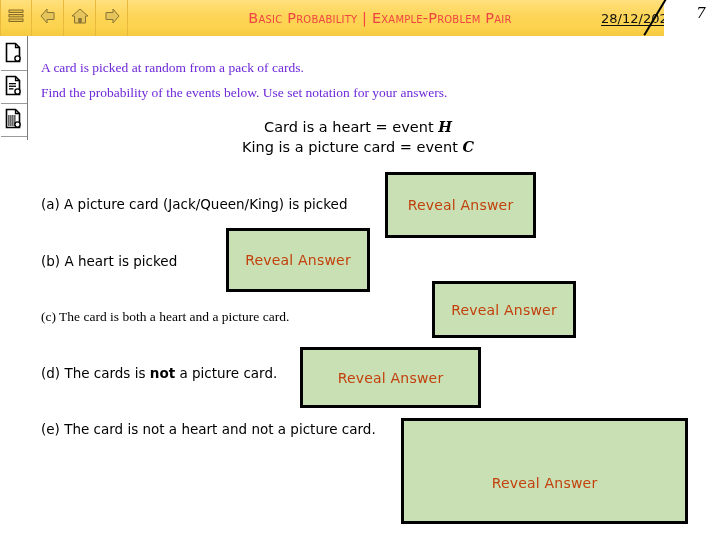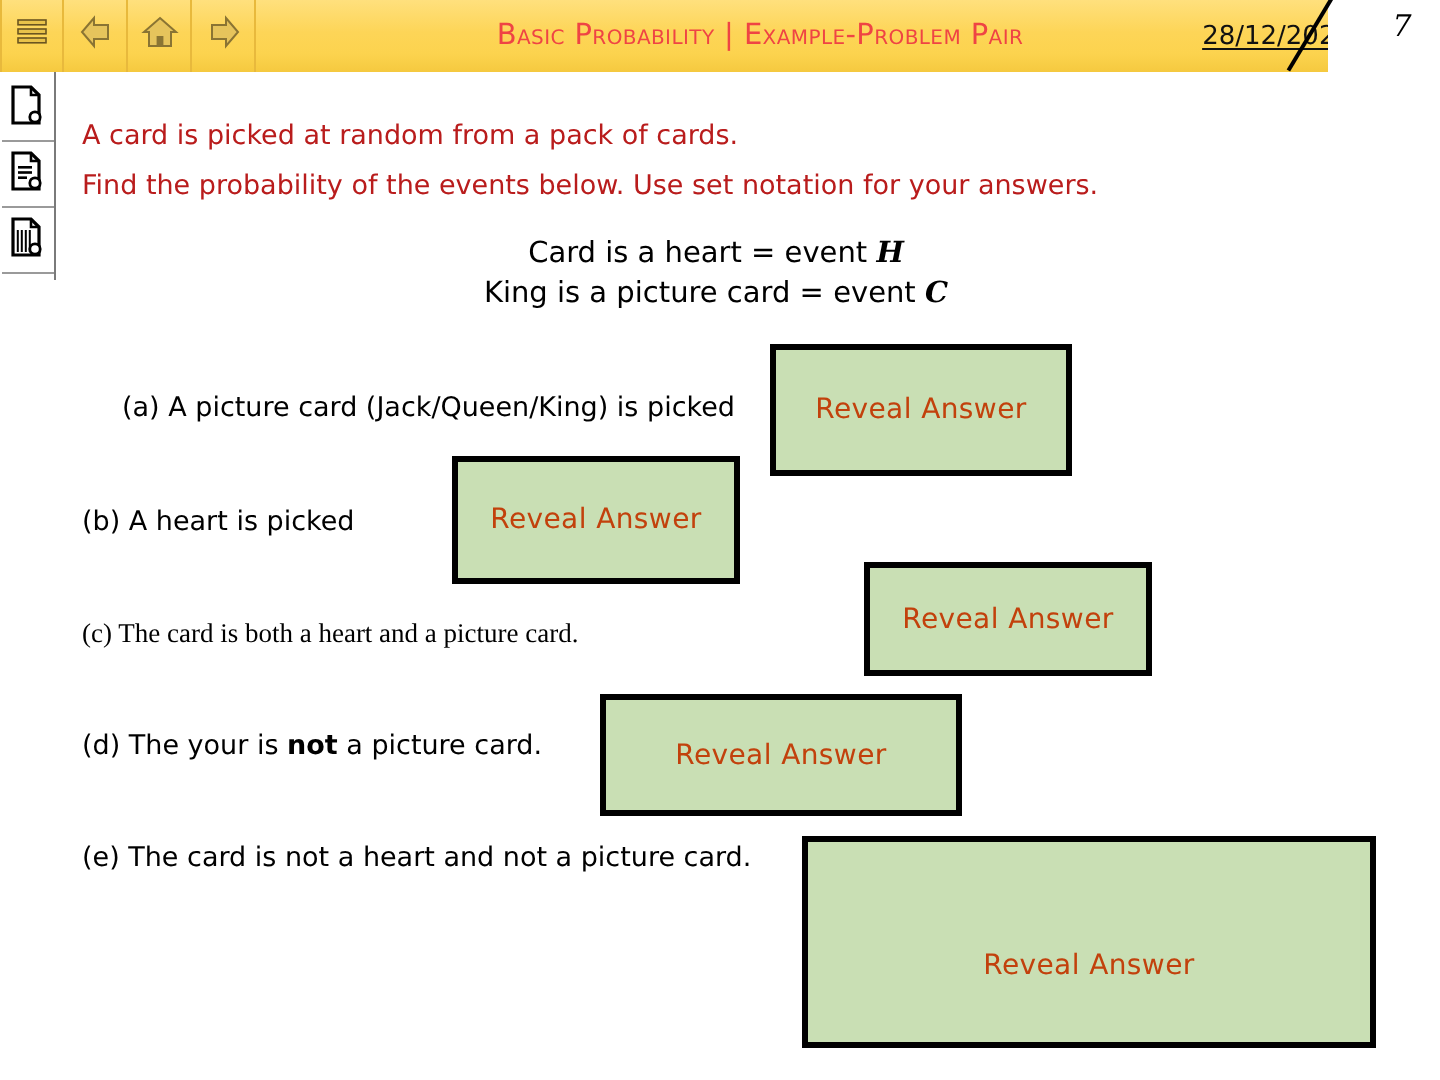--- a/index.html
+++ b/index.html
@@ -124,22 +124,23 @@
     box-sizing: border-box;
   }
 
   
   .content { position: absolute; left: 0; top: 36px; width: 720px; height: 504px; }
 
   .intro {
     position: absolute;
     left: 41px;
     font-size: 13.5px;
-    color: #b91c1c;
+    color: #6d28d9;
     white-space: nowrap;
+    font-family: Liberation Serif, serif;
   }
   .intro.l1 { top: 24px; }
   .intro.l2 { top: 49px; }
 
   .event-line {
     position: absolute;
     left: 0; width: 716px;
     text-align: center;
     font-family: "DejaVu Sans", sans-serif;
     font-size: 14.5px;
@@ -155,21 +156,21 @@
 
   .q {
     position: absolute;
     left: 41px;
     font-size: 13.5px;
     color: #000;
     white-space: nowrap;
   }
   .q b { font-weight: 700; }
 
-  .qa { top: 160px; margin-left: 20px; }
+  .qa { top: 160px; }
   .qb { top: 217px; }
   .qc { top: 273px; font-family: Liberation Serif, serif; }
   .qd { top: 329px; }
   .qe { top: 385px; }
 
   .reveal {
     position: absolute;
     background: #c9dfb4;
     border: 3px solid #000000;
     box-sizing: border-box;
@@ -282,21 +283,21 @@
   <div class="event-line e1">
     <span>Card is a heart = event </span><span class="var">H</span>
   </div>
   <div class="event-line e2">
     <span>King is a picture card = event </span><span class="var">C</span>
   </div>
 
   <div class="q qa">(a) A picture card (Jack/Queen/King) is picked</div>
   <div class="q qb">(b) A heart is picked</div>
   <div class="q qc">(c) The card is both a heart and a picture card.</div>
-  <div class="q qd"><span>(d) The your is </span><b>not</b><span> a picture card.</span></div>
+  <div class="q qd"><span>(d) The cards is </span><b>not</b><span> a picture card.</span></div>
   <div class="q qe">(e) The card is not a heart and not a picture card.</div>
 
   <div class="reveal ra">Reveal Answer</div>
   <div class="reveal rb">Reveal Answer</div>
   <div class="reveal rc">Reveal Answer</div>
   <div class="reveal rd">Reveal Answer</div>
   <div class="reveal re">Reveal Answer</div>
 
 </div>
 

